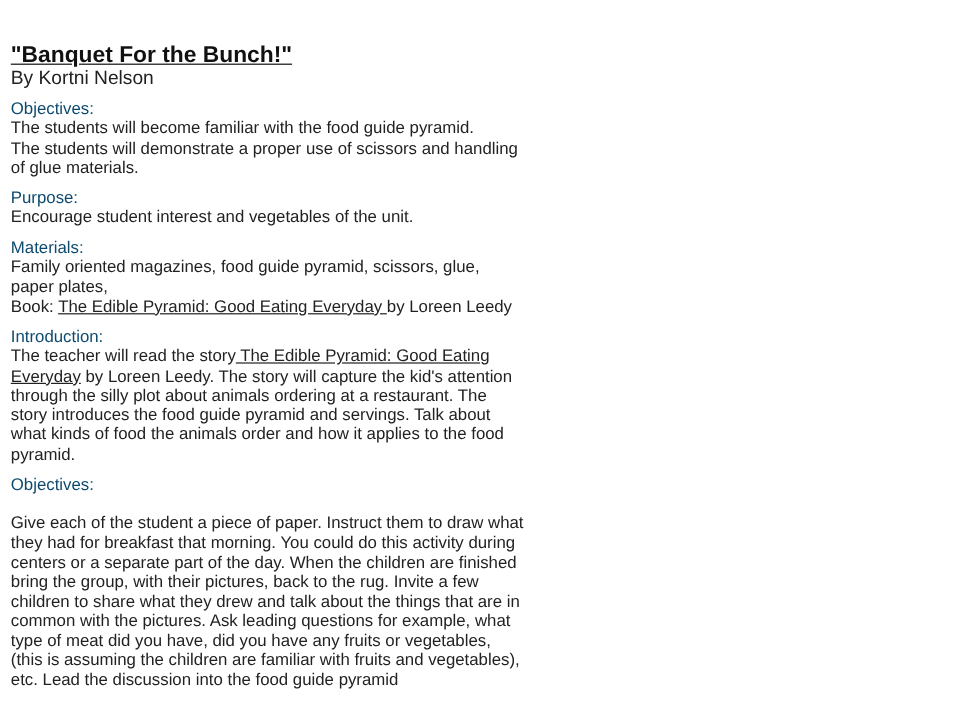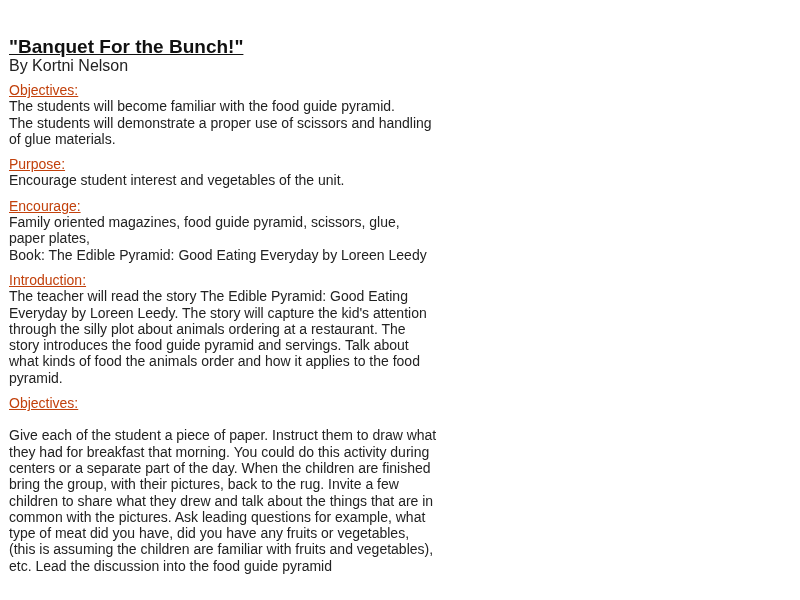--- a/index.html
+++ b/index.html
@@ -32,24 +32,24 @@
     }
     .byline {
       font-size: 16px;
       line-height: 15px;
       margin: 0 0 9px 0;
     }
     .section {
       margin: 0 0 9px 0;
     }
     .heading {
-      text-decoration: underline;
-      color: #c2410c;
+      color: #0c4a6e;
     }
     .u {
+      text-decoration: underline;
     }
     .line {
       display: block;
     }
     .explore-gap {
       height: 16px;
     }
   </style>
 </head>
 <body>
@@ -64,21 +64,21 @@
     <span class="line">The students will become familiar with the food guide pyramid.</span>
     <span class="line">The students will demonstrate a proper use of scissors and handling of glue materials.</span>
   </div>
 
   <div class="section">
     <span class="line heading">Purpose:</span>
     <span class="line">Encourage student interest and vegetables of the unit.</span>
   </div>
 
   <div class="section">
-    <span class="line heading">Encourage:</span>
+    <span class="line heading">Materials:</span>
     <span class="line">Family oriented magazines, food guide pyramid, scissors, glue, paper plates,</span>
     <span class="line"><span>Book: </span><span class="u">The Edible Pyramid: Good Eating Everyday </span><span>by Loreen Leedy</span></span>
   </div>
 
   <div class="section">
     <span class="line heading">Introduction:</span>
     <span class="line"><span>The teacher will read the story</span><span class="u"> The Edible Pyramid: Good Eating Everyday</span><span> by Loreen Leedy. The story will capture the kid's attention through the silly plot about animals ordering at a restaurant. The story introduces the food guide pyramid and servings. Talk about what kinds of food the animals order and how it applies to the food pyramid.</span></span>
   </div>
 
   <div class="section">

